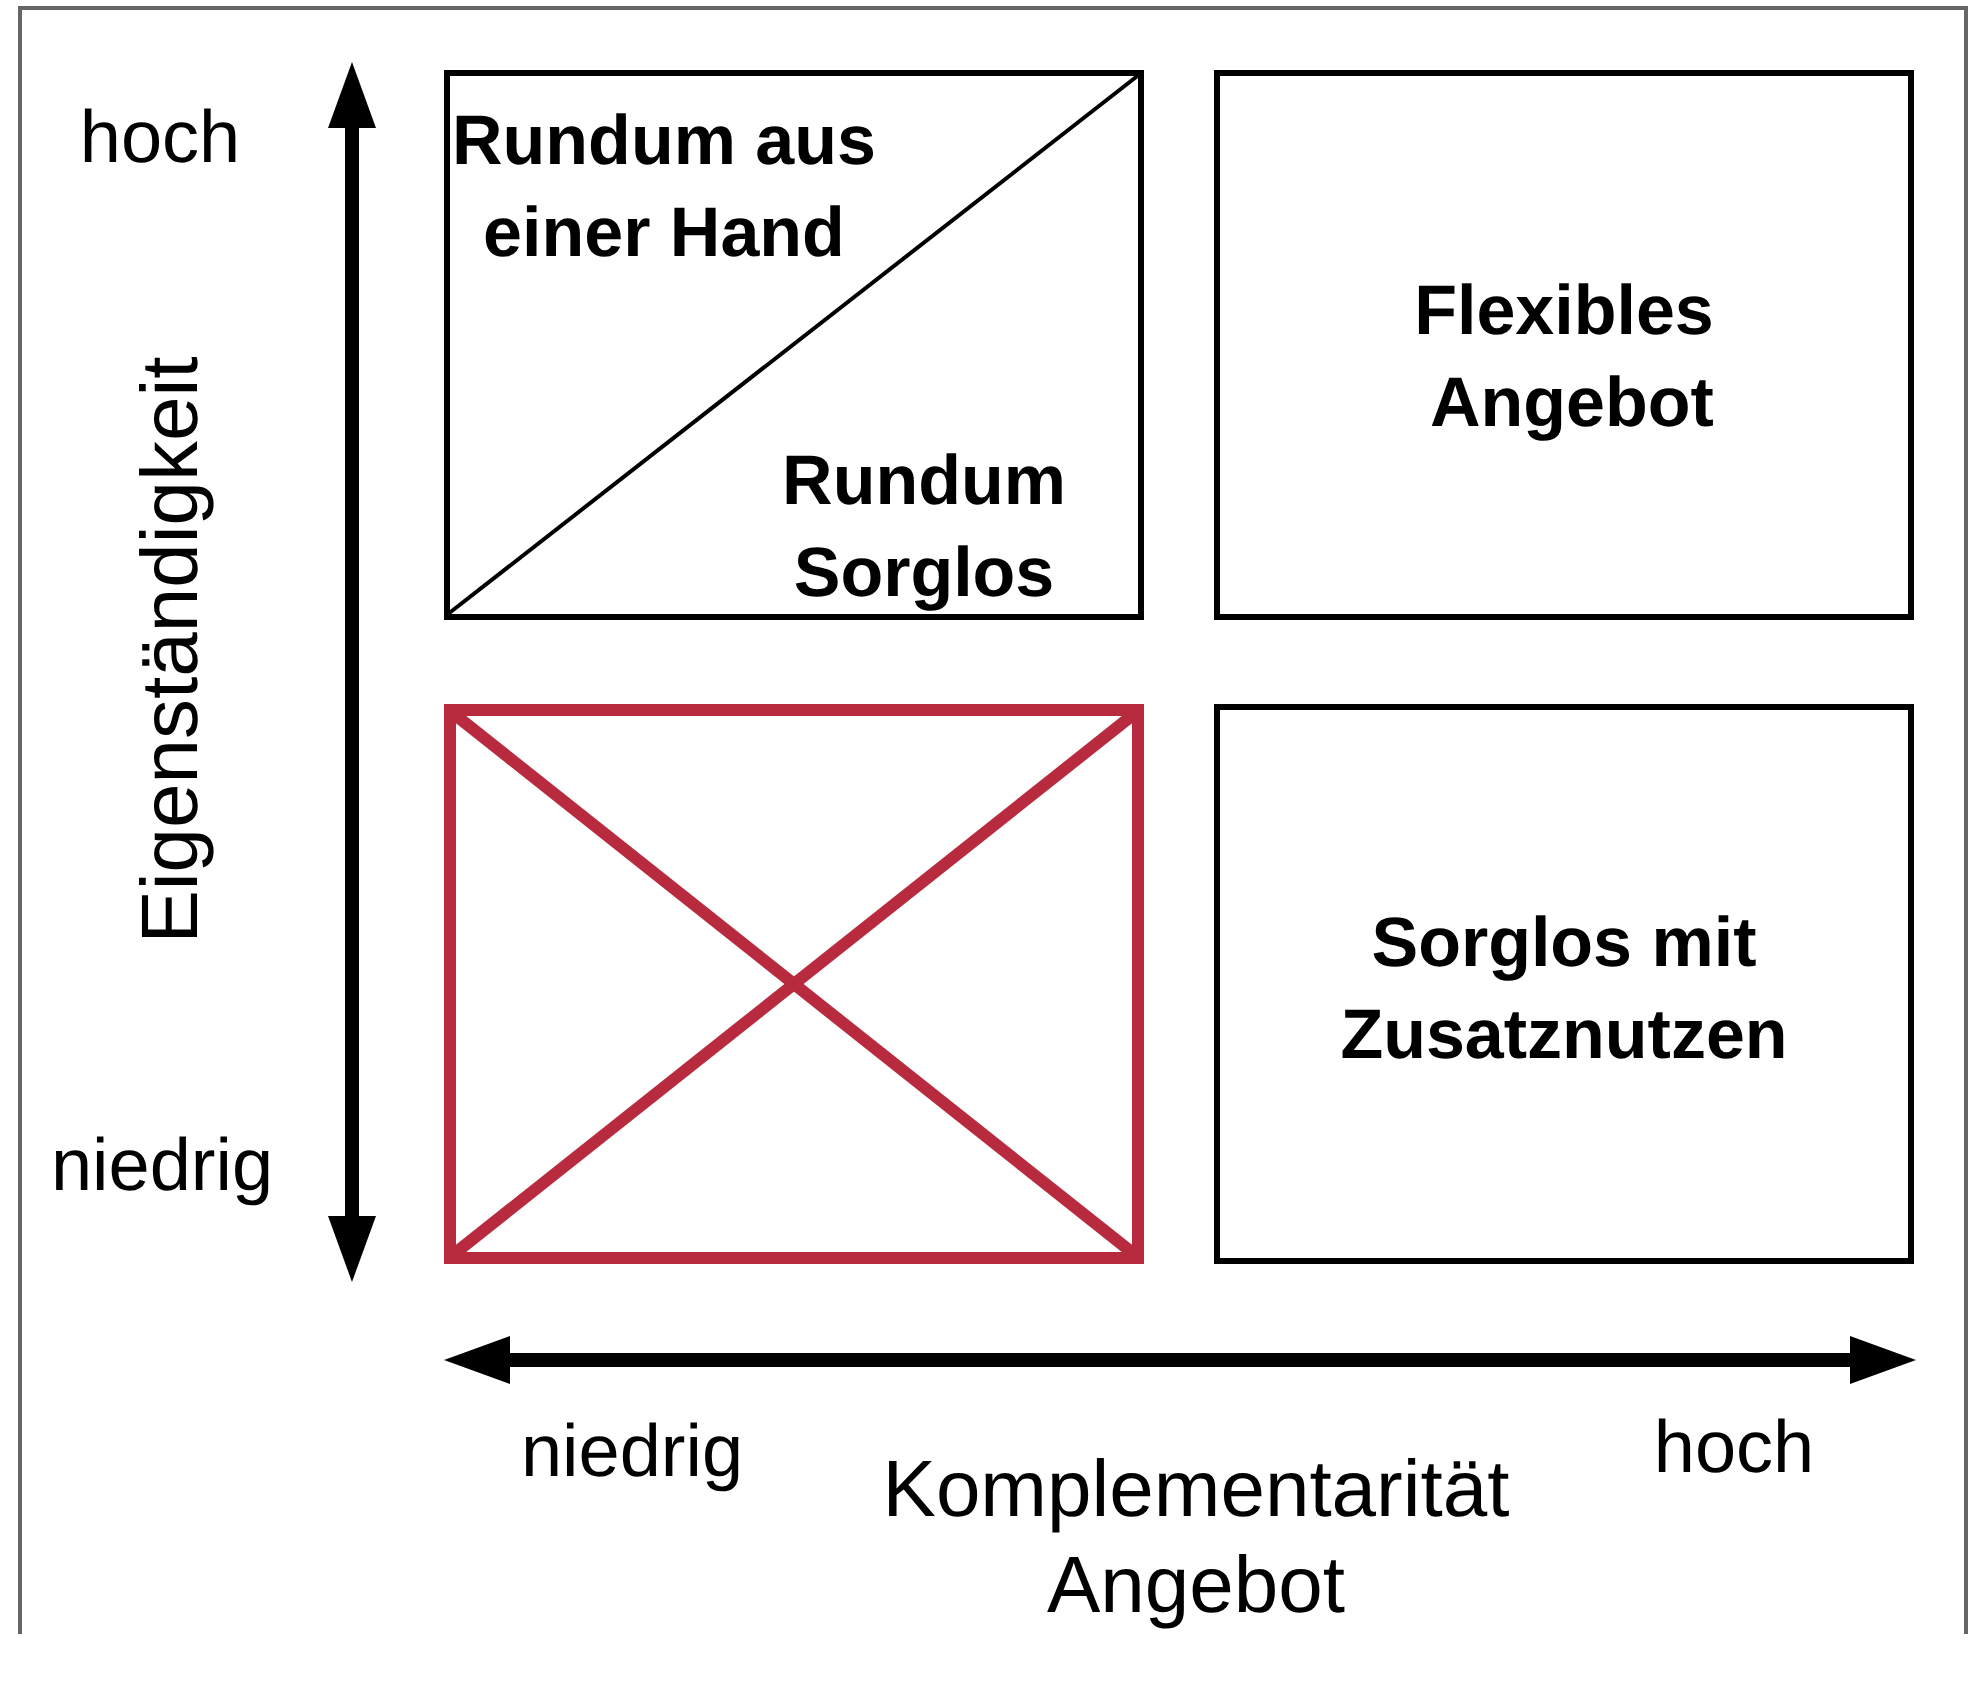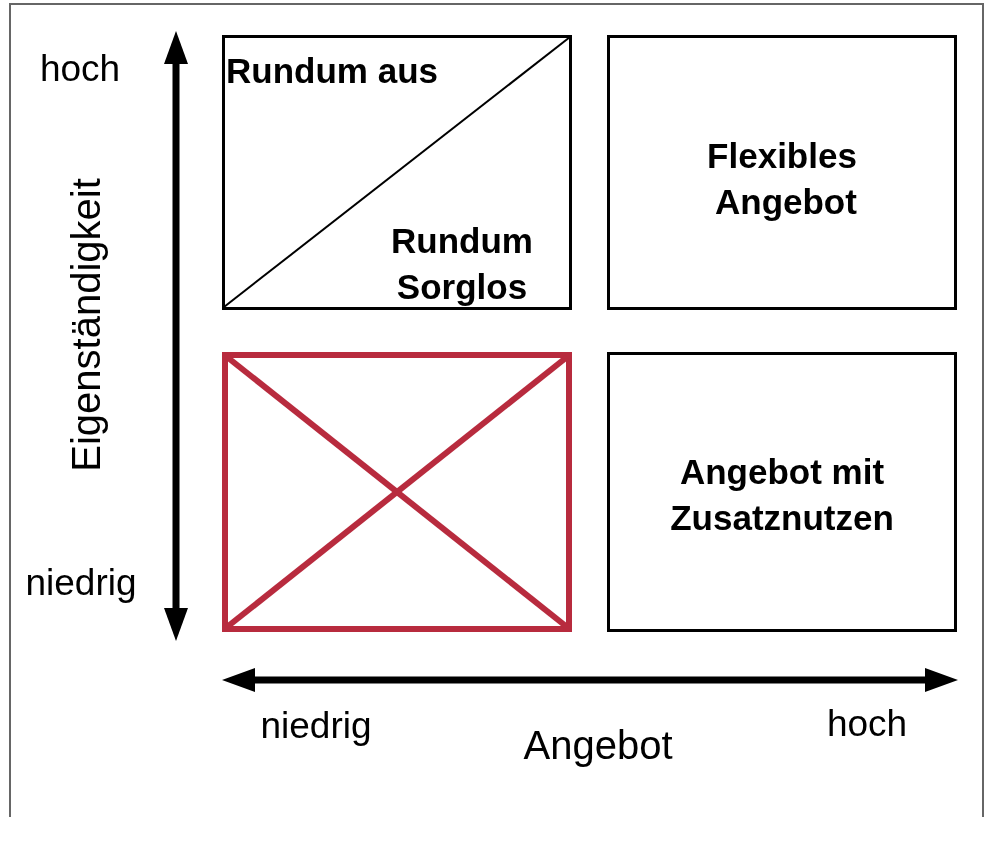--- a/index.html
+++ b/index.html
@@ -104,32 +104,34 @@
     </g>
   </svg>
 
   <div class="label axis-small y-high">hoch</div>
   <div class="label y-title">Eigenständigkeit</div>
   <div class="label axis-small y-low">niedrig</div>
 
   <div class="label axis-small x-low">niedrig</div>
   <div class="label axis-small x-high">hoch</div>
   <div class="label axis-title x-title">
+    <div>Komplementarität</div>
     <div>Angebot</div>
   </div>
 
   <div class="label quad q-alles">
     <div>Rundum aus</div>
+    <div>einer Hand</div>
   </div>
   <div class="label quad q-rundum">
     <div>Rundum</div>
     <div>Sorglos</div>
   </div>
   <div class="label quad q-flex">
     <div>Flexibles</div>
     <div>Angebot</div>
   </div>
   <div class="label quad q-zusatz">
-    <div>Angebot mit</div>
+    <div>Sorglos mit</div>
     <div>Zusatznutzen</div>
   </div>
 
 </div>
 
 </body></html>

